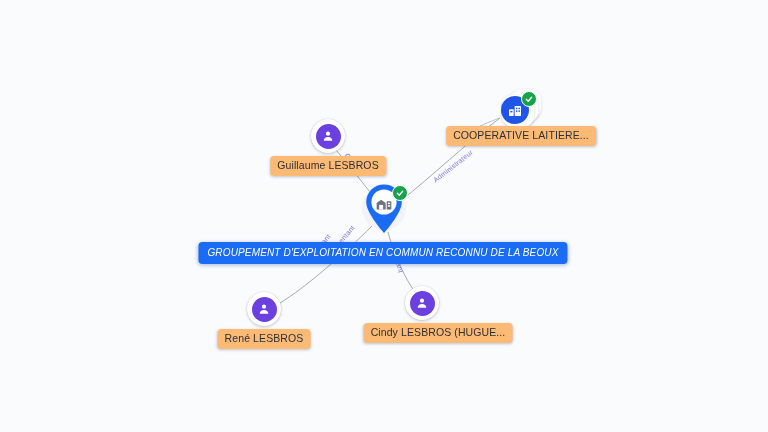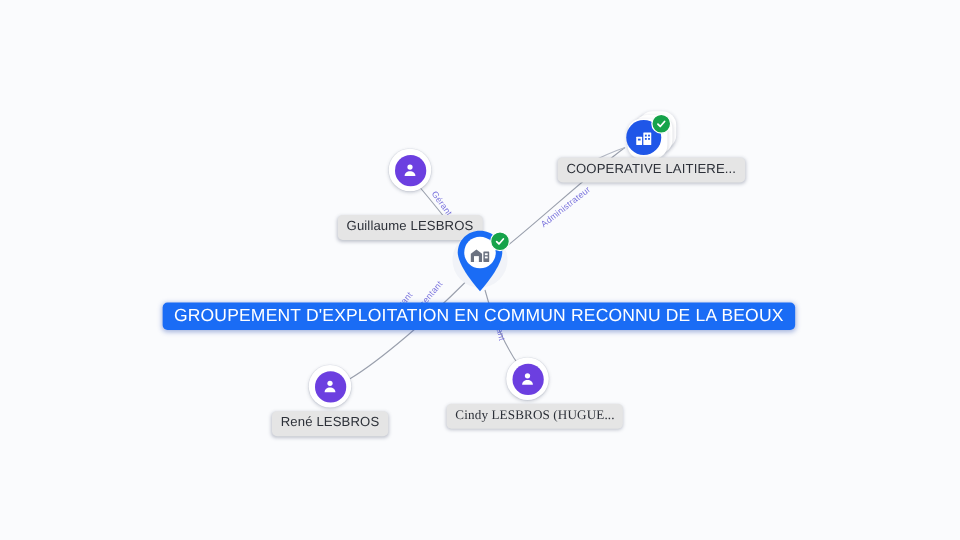--- a/index.html
+++ b/index.html
@@ -133,37 +133,38 @@
     align-items: center;
     justify-content: center;
   }
   .stack-wrap .badge-check { left: 24px; top: 3px; }
 
   
   .node-label {
     position: absolute;
     transform: translateX(-50%);
     white-space: nowrap;
-    background: #e5e5e5;
+    background: #fdba74;
     color: #2c3038;
     font-size: 10.5px;
     line-height: 13px;
     padding: 3px 7px 3.5px 7px;
     border-radius: 4px;
     box-shadow: 0 1px 3px rgba(40,50,80,0.28);
     letter-spacing: .1px;
   }
   .node-label.primary {
     background: #1a6cf5;
     color: #ffffff;
-    font-size: 14px;
+    font-size: 10px;
     padding: 4px 9px 4.5px 9px;
     border-radius: 4px;
     box-shadow: 0 1px 4px rgba(20,60,170,0.38);
     letter-spacing: .15px;
+    font-style: italic;
   }
 
   
   .edge-label {
     position: absolute;
     color: #7b74dd;
     font-size: 7px;
     line-height: 8.5px;
     letter-spacing: .2px;
     white-space: nowrap;
@@ -198,21 +199,21 @@
 
   <div class="node" style="left:328px; top:136px;">
     <div class="person-marker">
       <div class="person-disc">
         <svg width="14" height="14" viewBox="0 0 24 24" fill="#ffffff">
           <circle cx="12" cy="8" r="3.6"></circle>
           <path d="M4.6 20.2c0-4.1 3.3-6.6 7.4-6.6s7.4 2.5 7.4 6.6z"></path>
         </svg>
       </div>
     </div>
-    <div class="node-label" style="left:0px; top:20px;margin-top:16px;">Guillaume LESBROS</div>
+    <div class="node-label" style="left:0px; top:20px;">Guillaume LESBROS</div>
   </div>
 
   <div class="node" style="left:521px; top:110px;">
     <div class="stack-wrap">
       <div class="stack-card c1"></div>
       <div class="stack-card c2"></div>
       <div class="stack-card c3"></div>
       <div class="circle-disc">
         <svg width="16" height="16" viewBox="0 0 24 24" fill="#ffffff">
           <rect x="3" y="11" width="7" height="10" rx="0.6"></rect>
@@ -247,21 +248,21 @@
 
   <div class="node" style="left:422px; top:303px;">
     <div class="person-marker">
       <div class="person-disc">
         <svg width="14" height="14" viewBox="0 0 24 24" fill="#ffffff">
           <circle cx="12" cy="8" r="3.6"></circle>
           <path d="M4.6 20.2c0-4.1 3.3-6.6 7.4-6.6s7.4 2.5 7.4 6.6z"></path>
         </svg>
       </div>
     </div>
-    <div class="node-label" style="left:6px; top:20px;font-family:Liberation Serif, serif;">Cindy LESBROS (HUGUE...</div>
+    <div class="node-label" style="left:16px; top:20px;">Cindy LESBROS (HUGUE...</div>
   </div>
 
   <div class="node" style="left:384px; top:213px;">
     <div class="pin-wrap">
       <div class="pin-halo"></div>
       <svg class="pin-shape" width="40" height="52" viewBox="0 0 40 52">
         <path d="M20 1.5 C10 1.5 2.2 9.2 2.2 19 C2.2 30.5 20 50 20 50 C20 50 37.8 30.5 37.8 19 C37.8 9.2 30 1.5 20 1.5 Z" fill="#1a6cf5"></path>
         <circle cx="20" cy="19" r="12.6" fill="#ffffff"></circle>
       </svg>
       <div class="pin-inner-icon">

